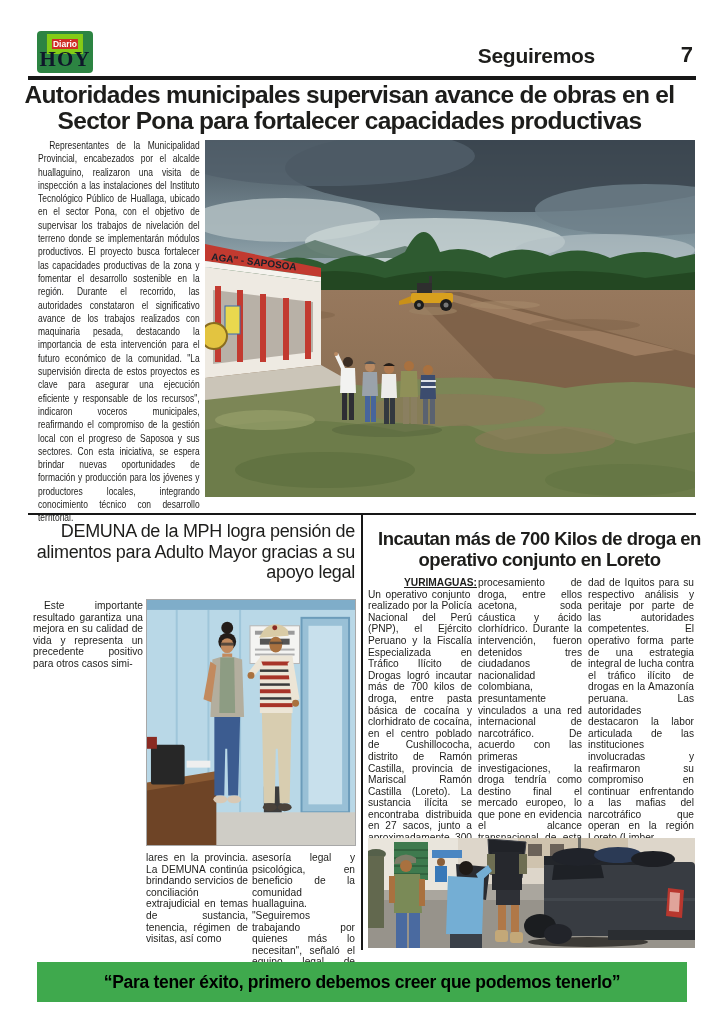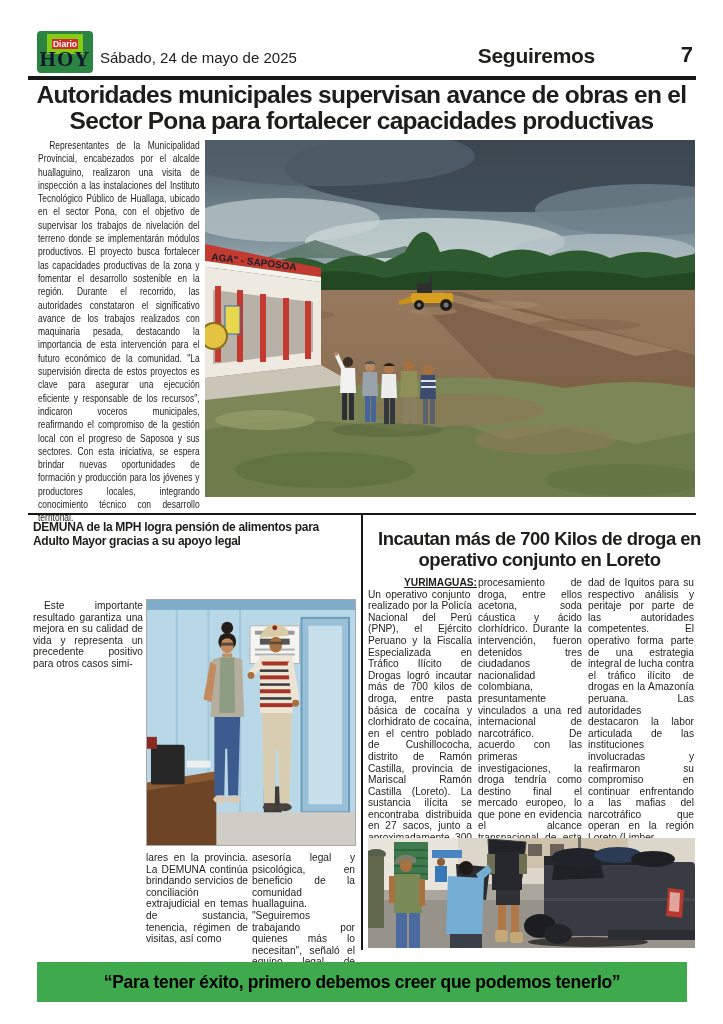--- a/index.html
+++ b/index.html
@@ -13,34 +13,34 @@
         background:#cf2e26;color:#fff;font-size:8.5px;font-weight:bold;line-height:10px;
         padding:0 1px;border-radius:0;border:5px solid #84cc16;white-space:nowrap;}
   .logo-hoy{position:absolute;bottom:1px;left:0;right:0;text-align:center;color:#0f172a;
         font-family:"Liberation Serif",serif;font-weight:bold;font-size:21px;letter-spacing:1px;}
   .masthead-date{left:100px;top:49px;font-size:15px;}
   .section-label{right:128px;top:44px;font-size:21px;font-weight:bold;letter-spacing:-0.3px;}
   .page-number{right:30px;top:42px;font-size:22px;font-weight:bold;}
   .rule-header{left:28px;top:76px;width:668px;height:3.5px;background:#171717;}
 
   
-  .headline-main{left:30px;top:82px;width:663px;text-align:center;font-weight:bold;
+  .headline-main{left:18px;top:82px;width:663px;text-align:center;font-weight:bold;
         font-size:24.5px;line-height:1.05;letter-spacing:-0.7px;}
   .lead-text{left:38px;top:139px;width:202px;font-size:10.6px;line-height:13.3px;
         text-align:justify;text-indent:14px;transform:scaleX(0.8);transform-origin:0 0;}
   .photo-lead{left:205px;top:140px;width:490px;height:357px;}
   .photo-lead svg{display:block;width:100%;height:100%;}
 
   
   .rule-mid{left:28px;top:513px;width:668px;height:1.5px;background:#171717;}
   .divider-vert{left:361px;top:513px;width:1.5px;height:437px;background:#171717;}
 
   
-  .demuna-headline{left:33px;top:521px;width:322px;text-align:left;font-weight:bold;
-        font-size:12px;line-height:1.14;letter-spacing:-0.3px;}
+  .demuna-headline{left:33px;top:521px;width:322px;text-align:right;font-weight:normal;
+        font-size:18px;line-height:1.14;letter-spacing:-0.3px;}
   .newscol{font-size:10.2px;line-height:11.6px;text-align:justify;}
   .newscol p{margin:0;text-indent:11px;}
   .newscol p.gap{margin-top:11px;}
   .demuna-col1{left:33px;top:600px;width:110px;}
   .photo-demuna{left:146px;top:599px;width:210px;height:247px;border:1px solid #a8a8a8;box-sizing:border-box;}
   .photo-demuna svg{display:block;width:100%;height:100%;}
   .demuna-col2{left:146px;top:852px;width:102px;}
   .demuna-col3{left:252px;top:852px;width:103px;}
   .noindent p{text-indent:0;}
 
@@ -61,21 +61,20 @@
 </style>
 </head>
 <body>
 
 <div class="page">
 
   <div class="abs logo">
     <span class="logo-diario">Diario</span>
     <span class="logo-hoy">HOY</span>
   </div>
-  <div class="abs masthead-date">Sábado, 24 de mayo de  2025</div>
   <div class="abs section-label">Seguiremos</div>
   <div class="abs page-number">7</div>
   <div class="abs rule-header"></div>
 
   <h1 class="abs headline-main" style="margin:0">Autoridades municipales supervisan avance de obras en el Sector Pona para fortalecer capacidades productivas</h1>
 
   <div class="abs lead-text">Representantes de la Municipalidad Provincial, encabezados por el alcalde huallaguino, realizaron una visita de inspección a las instalaciones del Instituto Tecnológico Público de Huallaga, ubicado en el sector Pona, con el objetivo de supervisar los trabajos de nivelación del terreno donde se implementarán módulos productivos. El proyecto busca fortalecer las capacidades productivas de la zona y fomentar el desarrollo sostenible en la región. Durante el recorrido, las autoridades constataron el significativo avance de los trabajos realizados con maquinaria pesada, destacando la importancia de esta intervención para el futuro económico de la comunidad. "La supervisión directa de estos proyectos es clave para asegurar una ejecución eficiente y responsable de los recursos", indicaron voceros municipales, reafirmando el compromiso de la gestión local con el progreso de Saposoa y sus sectores. Con esta iniciativa, se espera brindar nuevas oportunidades de formación y producción para los jóvenes y productores locales, integrando conocimiento técnico con desarrollo territorial.</div>
 
   <div class="abs photo-lead">
     <svg viewBox="0 0 490 357" preserveAspectRatio="none">

